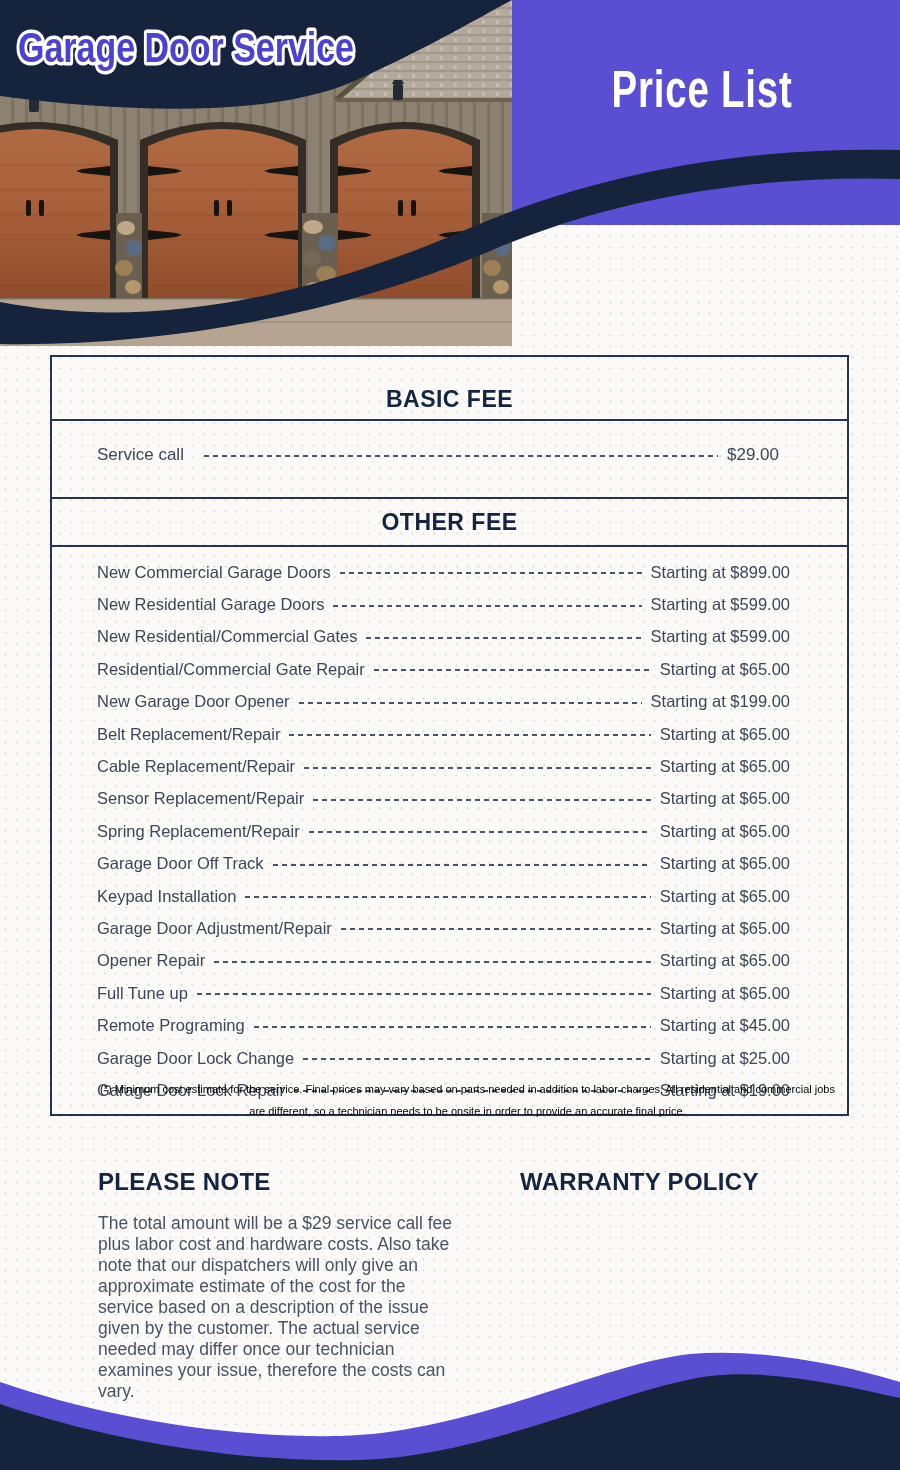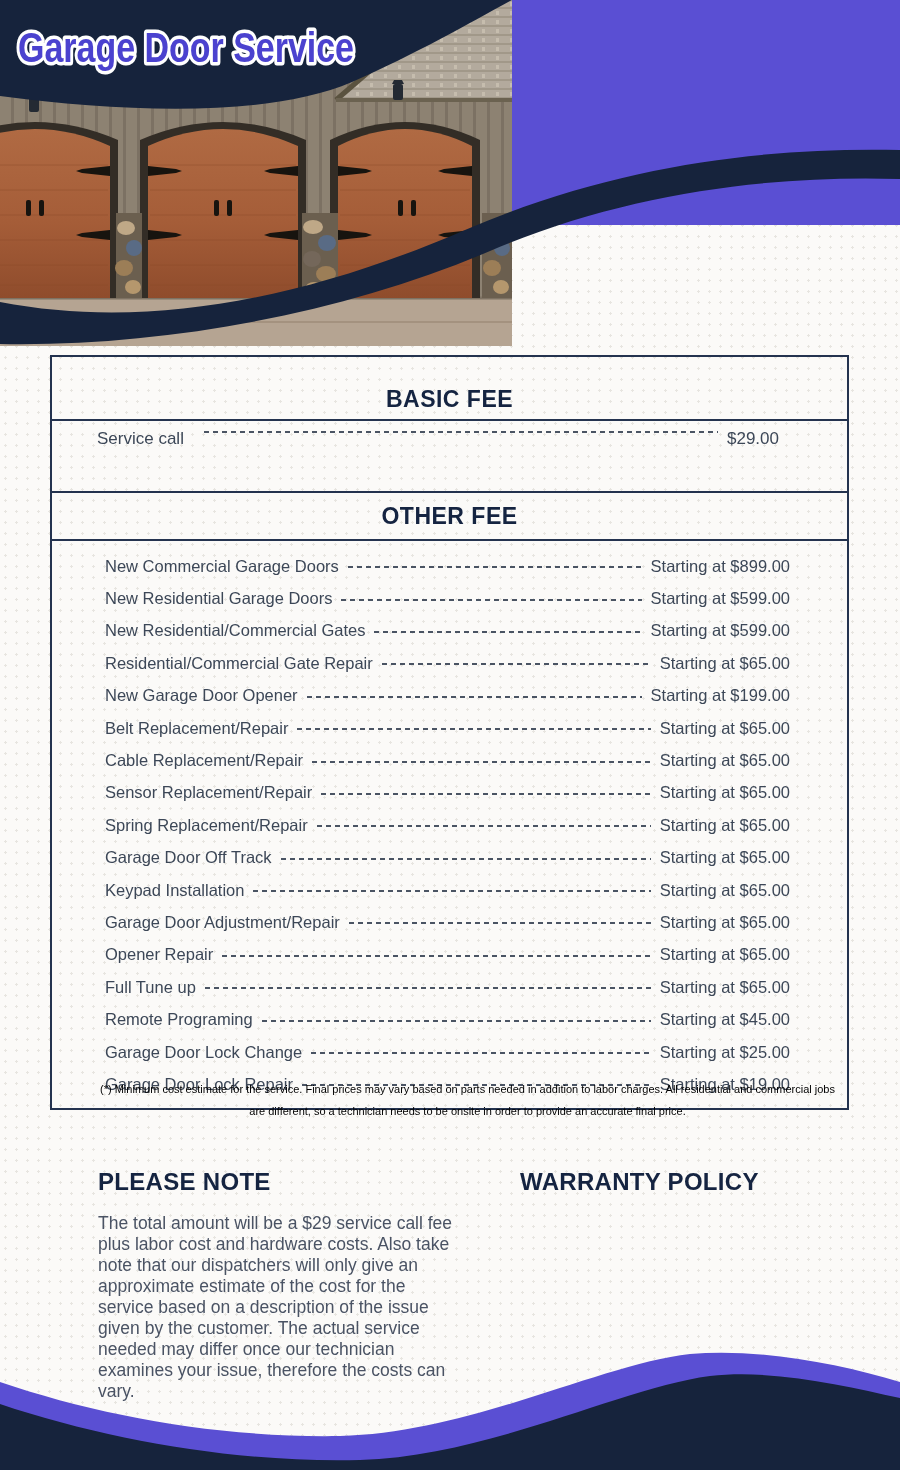--- a/index.html
+++ b/index.html
@@ -25,26 +25,26 @@
     position:absolute;left:50px;top:355px;width:795px;
     border:2px solid #24334f;color:#3c4757;
   }
   .section-header{
     text-align:center;font-weight:bold;color:#152441;font-size:23px;
     letter-spacing:.5px;display:flex;align-items:center;justify-content:center;margin-top:22px;
   }
   .hdr-basic{height:40px;border-bottom:2px solid #24334f;}
   .hdr-other{height:46px;border-top:2px solid #24334f;border-bottom:2px solid #24334f;}
   .basic-row{
-    height:40px;display:flex;align-items:flex-start;
-    padding:8px 68px 0 45px;font-size:17px;
+    height:40px;display:flex;align-items:center;
+    padding:14px 68px 0 45px;font-size:17px;
   }
   .basic-row .leader{margin-left:20px;}
   .items{padding:9px 57px 7px 45px;}
-  .fee-row{height:32.4px;display:flex;align-items:center;font-size:16.5px;margin-left:8px;}
+  .fee-row{height:32.4px;display:flex;align-items:center;font-size:16.5px;}
   .leader{
     flex:1;height:2px;margin:2px 9px 0 9px;
     background:repeating-linear-gradient(90deg,#4a5463 0 5px,transparent 5px 9px);
   }
   .fee-price{white-space:nowrap;}
   
   .footnote{
     position:absolute;left:95px;top:1068px;width:745px;
     font-size:11px;line-height:21.5px;color:#49536
 2;text-align:center;}
@@ -185,20 +185,23 @@
 
   <svg class="decor" viewBox="0 0 900 360" aria-hidden="true">
     <path d="M0,302 C150,331 310,297 465,230 C615,165 765,147 900,150 L900,179 C770,175 625,193 490,251 C345,313 165,347 0,344 Z" fill="#16233c"></path>
     <path d="M0,0 L512,0 C468,24 420,52 352,82 C270,117 130,113 0,96 Z" fill="#16233c"></path>
   </svg>
 
   <svg class="brand" viewBox="0 0 360 80">
     <text x="6" y="56" font-family="Liberation Sans, sans-serif" font-size="42" font-weight="bold" textLength="336" lengthAdjust="spacingAndGlyphs" fill="#4b42cf" stroke="#ffffff" stroke-width="7" stroke-linejoin="round" style="paint-order:stroke fill">Garage Door Service</text>
   </svg>
 
+  <div class="price-title">
+    <span class="squeeze">Price List</span>
+  </div>
 
   <div class="fee-table">
     <div class="section-header hdr-basic">BASIC FEE</div>
     <div class="basic-row">
       <span>Service call</span>
       <span class="leader"></span>
       <span class="fee-price">$29.00</span>
     </div>
     <div class="section-header hdr-other">OTHER FEE</div>
     <div class="items">

